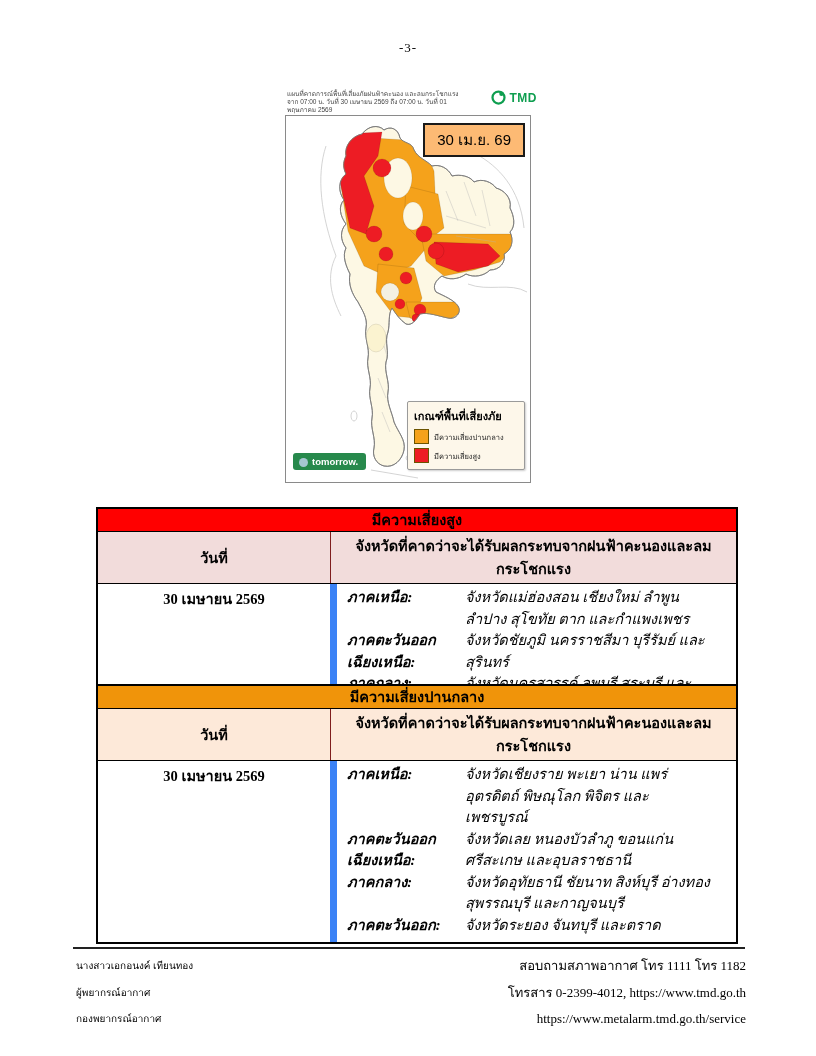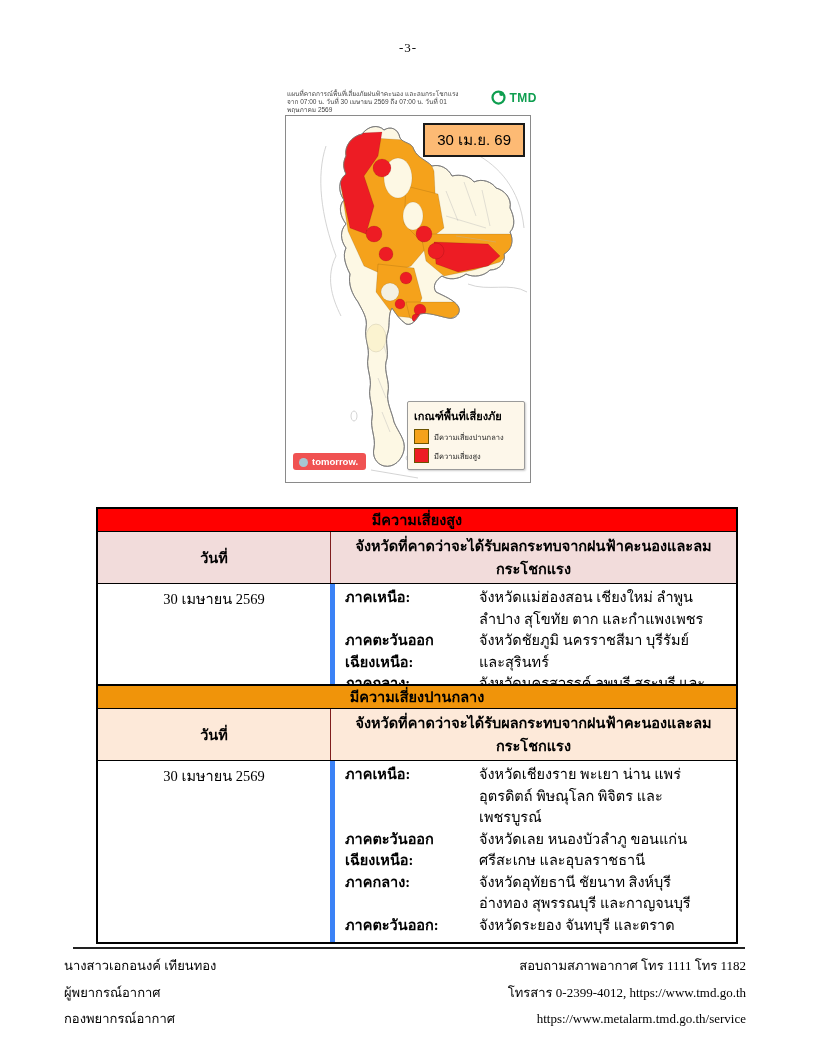--- a/index.html
+++ b/index.html
@@ -21,49 +21,49 @@
              background:#ffffff;}
   .date-box{position:absolute;top:7px;right:5px;background:#fdba74;border:2px solid #1a1a1a;
             padding:3px 12px;font-size:15px;font-family:"Liberation Sans","DejaVu Sans",sans-serif;}
   .map-legend{position:absolute;right:5px;bottom:12px;width:104px;background:#fdf7ea;
               border:1px solid #9a9a9a;border-radius:2px;padding:5px 6px 6px 6px;
               font-family:"Liberation Sans","DejaVu Sans",sans-serif;box-shadow:1px 1px 2px rgba(0,0,0,.2);}
   .map-legend .lg-title{font-size:11px;font-weight:bold;margin-bottom:4px;}
   .lg-row{display:flex;align-items:center;gap:5px;margin-top:4px;}
   .lg-swatch{width:13px;height:13px;border:1px solid #6b5400;flex:0 0 auto;}
   .lg-label{font-size:7.5px;color:#222;}
-  .tomorrow{position:absolute;left:7px;bottom:12px;background:#ef4444;border-radius:3px;
+  .tomorrow{position:absolute;left:7px;bottom:12px;background:#15803d;border-radius:3px;
             color:#fff;font-family:"Liberation Sans",sans-serif;font-weight:bold;font-size:9.5px;
             padding:3px 8px 3px 6px;display:flex;align-items:flex-end;gap:4px;opacity:.92;}
   .tomorrow .dot{width:9px;height:9px;border-radius:50%;background:#9fc3cf;display:inline-block;}
 
   
   .risk-table{position:absolute;left:96px;width:638px;border:2px solid #000;
               font-size:14.5px;background:#fff;}
   .t-high{top:507px;}
   .t-med{top:684px;}
   .t-title{height:22px;line-height:22px;text-align:center;font-weight:bold;border-bottom:1px solid #000;}
   .t-high .t-title{background:#ff0000;}
   .t-med .t-title{background:#f0940a;}
   .t-subhead{display:flex;border-bottom:1px solid #000;font-weight:bold;text-align:center;}
   .t-high .t-subhead{background:#f2dcdb;}
   .t-med .t-subhead{background:#fde9d9;}
   .c-date{width:232px;border-right:1px solid #7f1d1d;flex:0 0 auto;padding:14px 0;}
   .c-prov{flex:1;padding:2px 0;}
   .t-body{display:flex;}
-  .b-date{width:232px;border-right:5px solid #3b82f6;flex:0 0 auto;text-align:center;
-          font-weight:normal;padding-top:3px;}
-  .b-regions{flex:1;padding:3px 22px 6px 10px;}
+  .b-date{width:232px;border-right:7px solid #3b82f6;flex:0 0 auto;text-align:center;
+          font-weight:bold;padding-top:3px;}
+  .b-regions{flex:1;padding:3px 22px 6px 10px;font-style:italic;}
   .region-row{display:flex;line-height:21.5px;}
   .region-label{flex:0 0 118px;font-weight:bold;}
-  .region-provinces{flex:1;padding-right:4px;margin-left:16px;}
+  .region-provinces{flex:1;padding-right:4px;}
 
   
   .footer-rule{position:absolute;left:73px;top:947px;width:672px;border-top:2px solid #222;}
-  .footer-left{position:absolute;left:64px;top:953px;font-size:13px;line-height:26.5px;}
+  .footer-left{position:absolute;left:76px;top:953px;font-size:10px;line-height:26.5px;}
   .footer-right{position:absolute;right:70px;top:953px;font-size:13px;line-height:26.5px;text-align:right;}
 </style>
 </head>
 <body>
 
 <div class="page">
 
   <div class="page-number">-3-</div>
 
   <div class="map-block">

